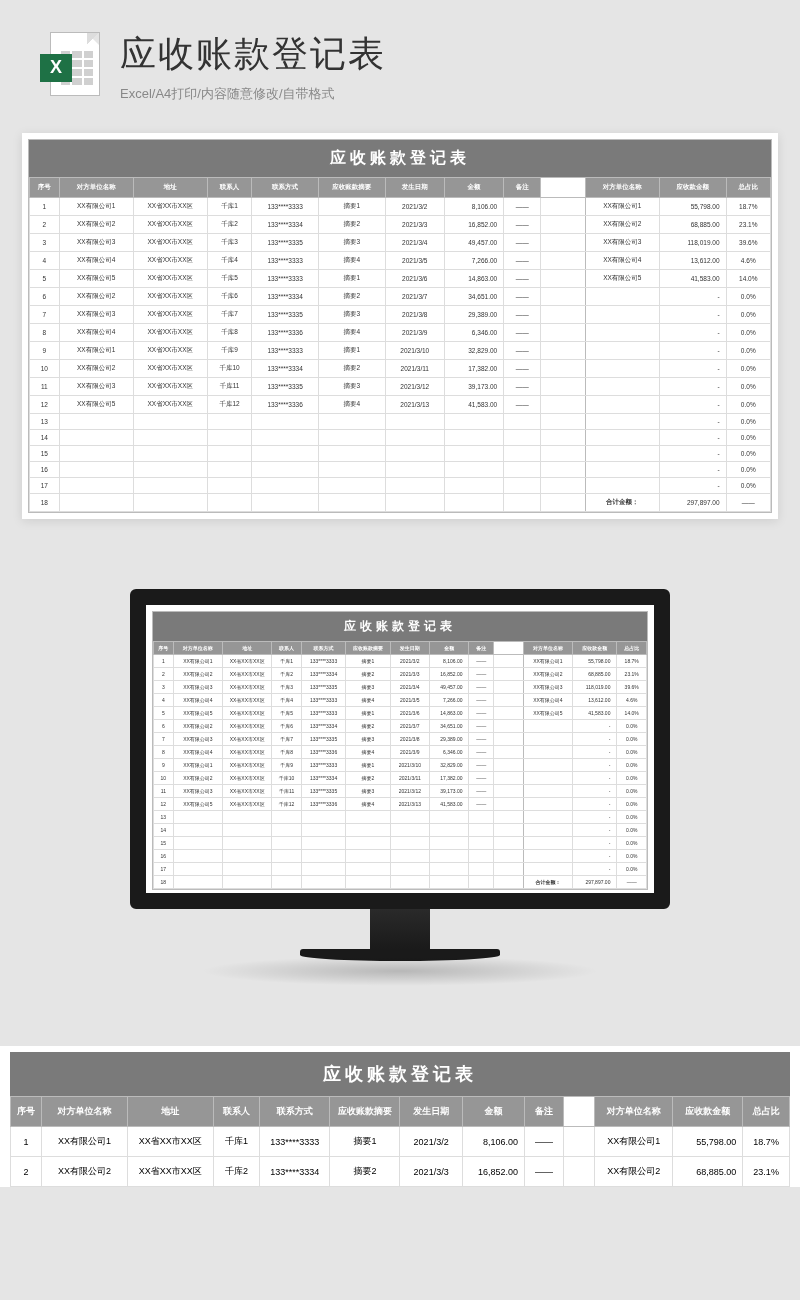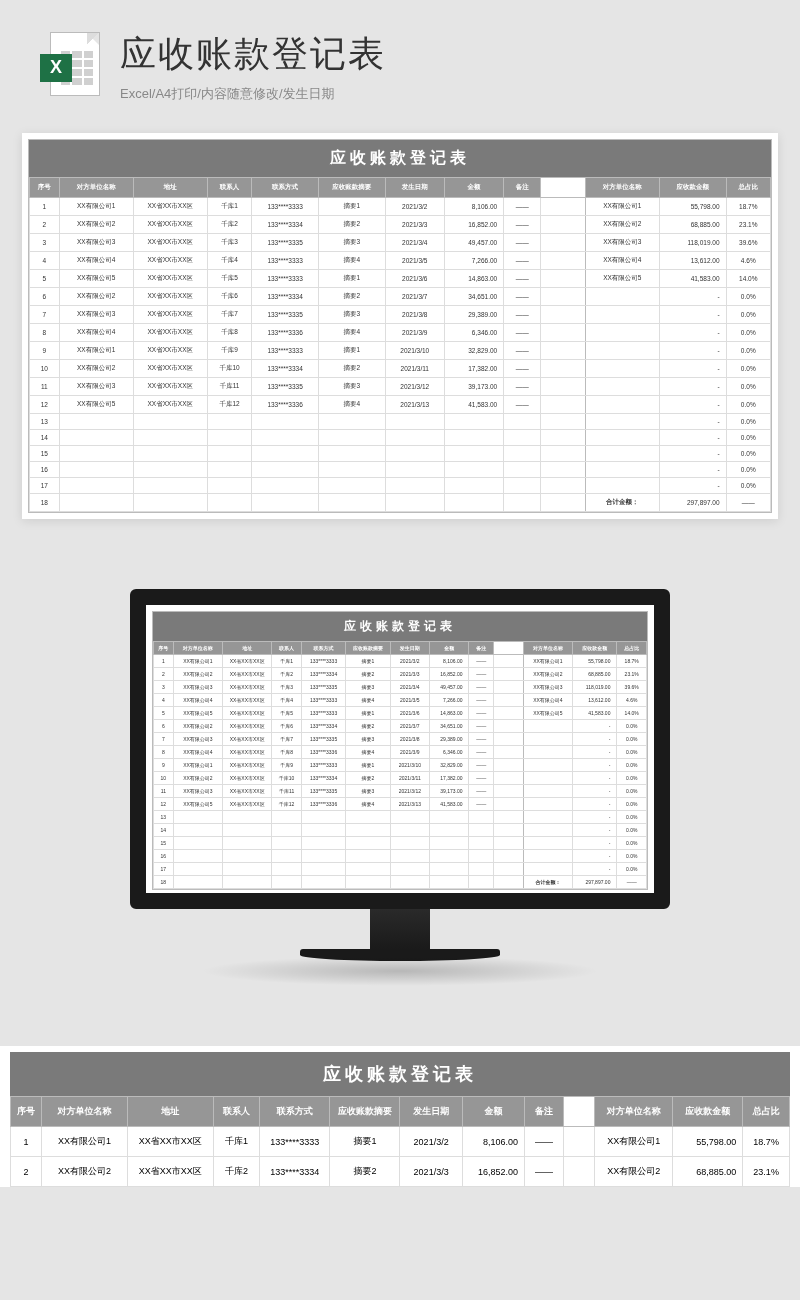--- a/index.html
+++ b/index.html
@@ -68,21 +68,21 @@
           <span></span>
           <span></span>
           <span></span>
           <span></span>
         </div>
       </div>
     <div class="badge">X</div>
   </div>
   <div class="header-text">
     <h1>应收账款登记表</h1>
-    <p>Excel/A4打印/内容随意修改/发生日期</p>
+    <p>Excel/A4打印/内容随意修改/自带格式</p>
   </div>
 </div>
 
 <div class="sheet-wrap">
   <div class="sheet">
     <div class="title-bar">应收账款登记表</div>
     <table>
       <colgroup>
         <col style="width:4%">
           <col style="width:10%">

